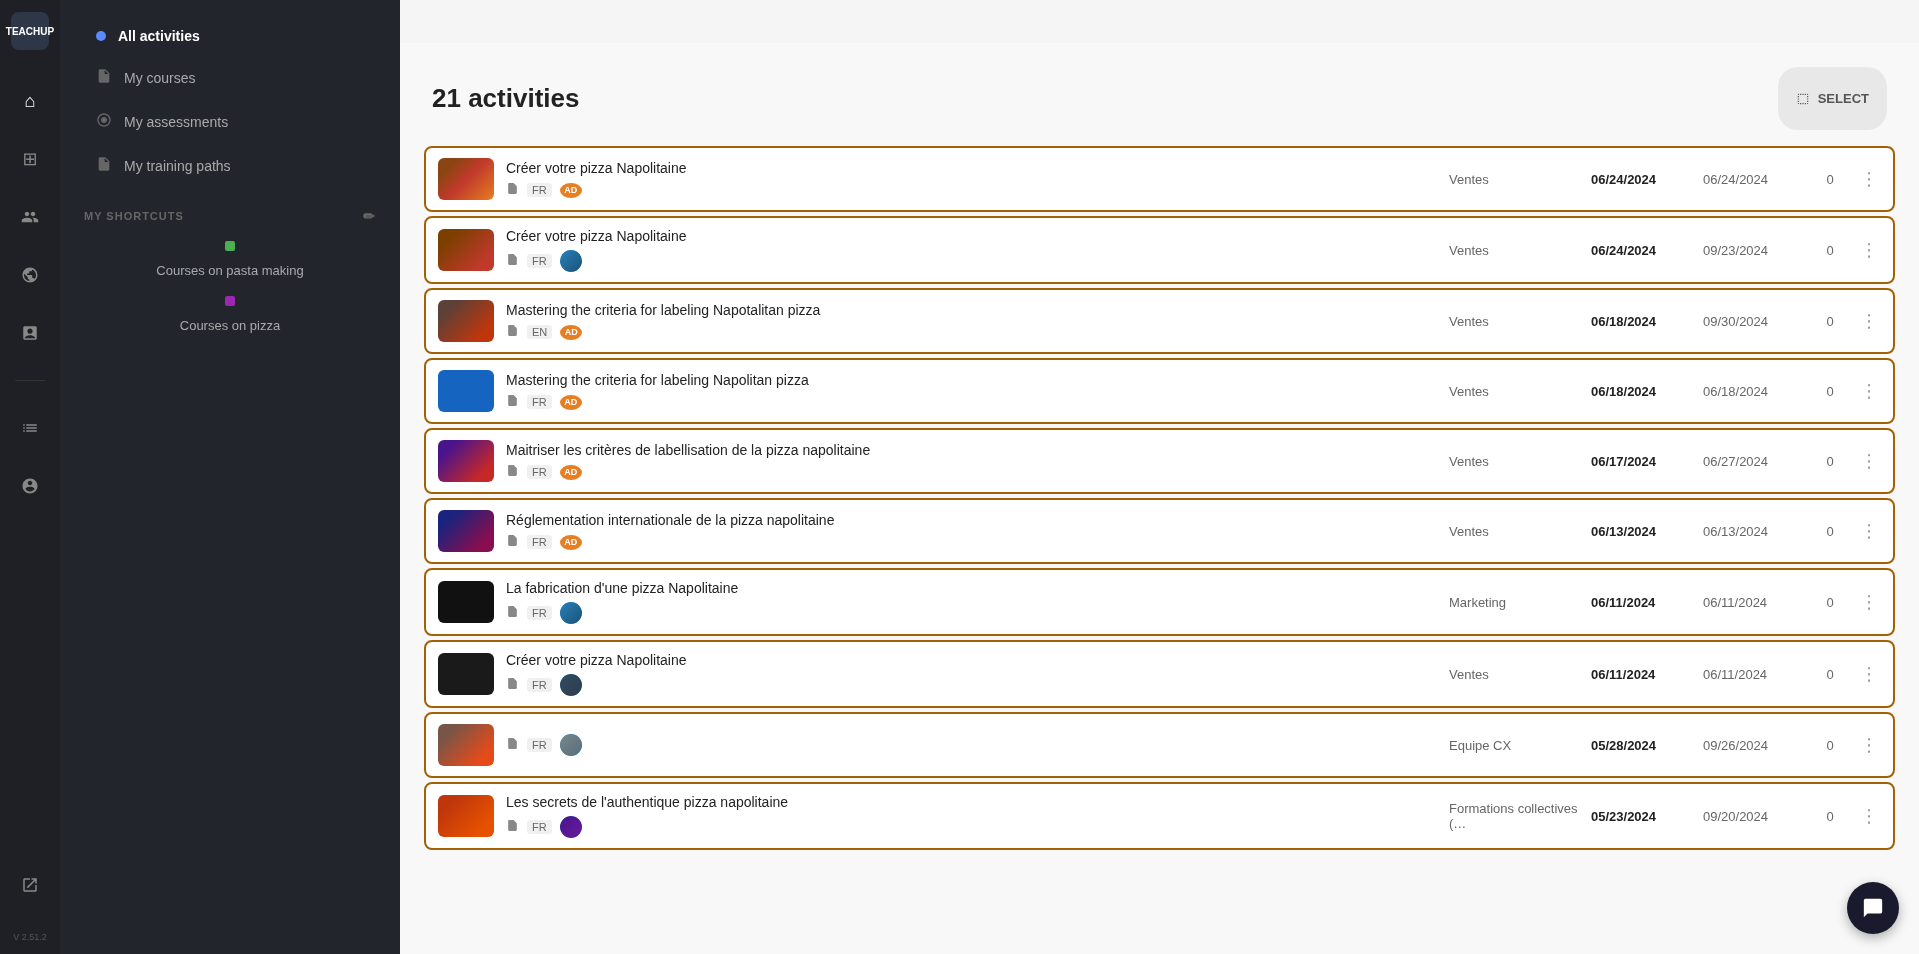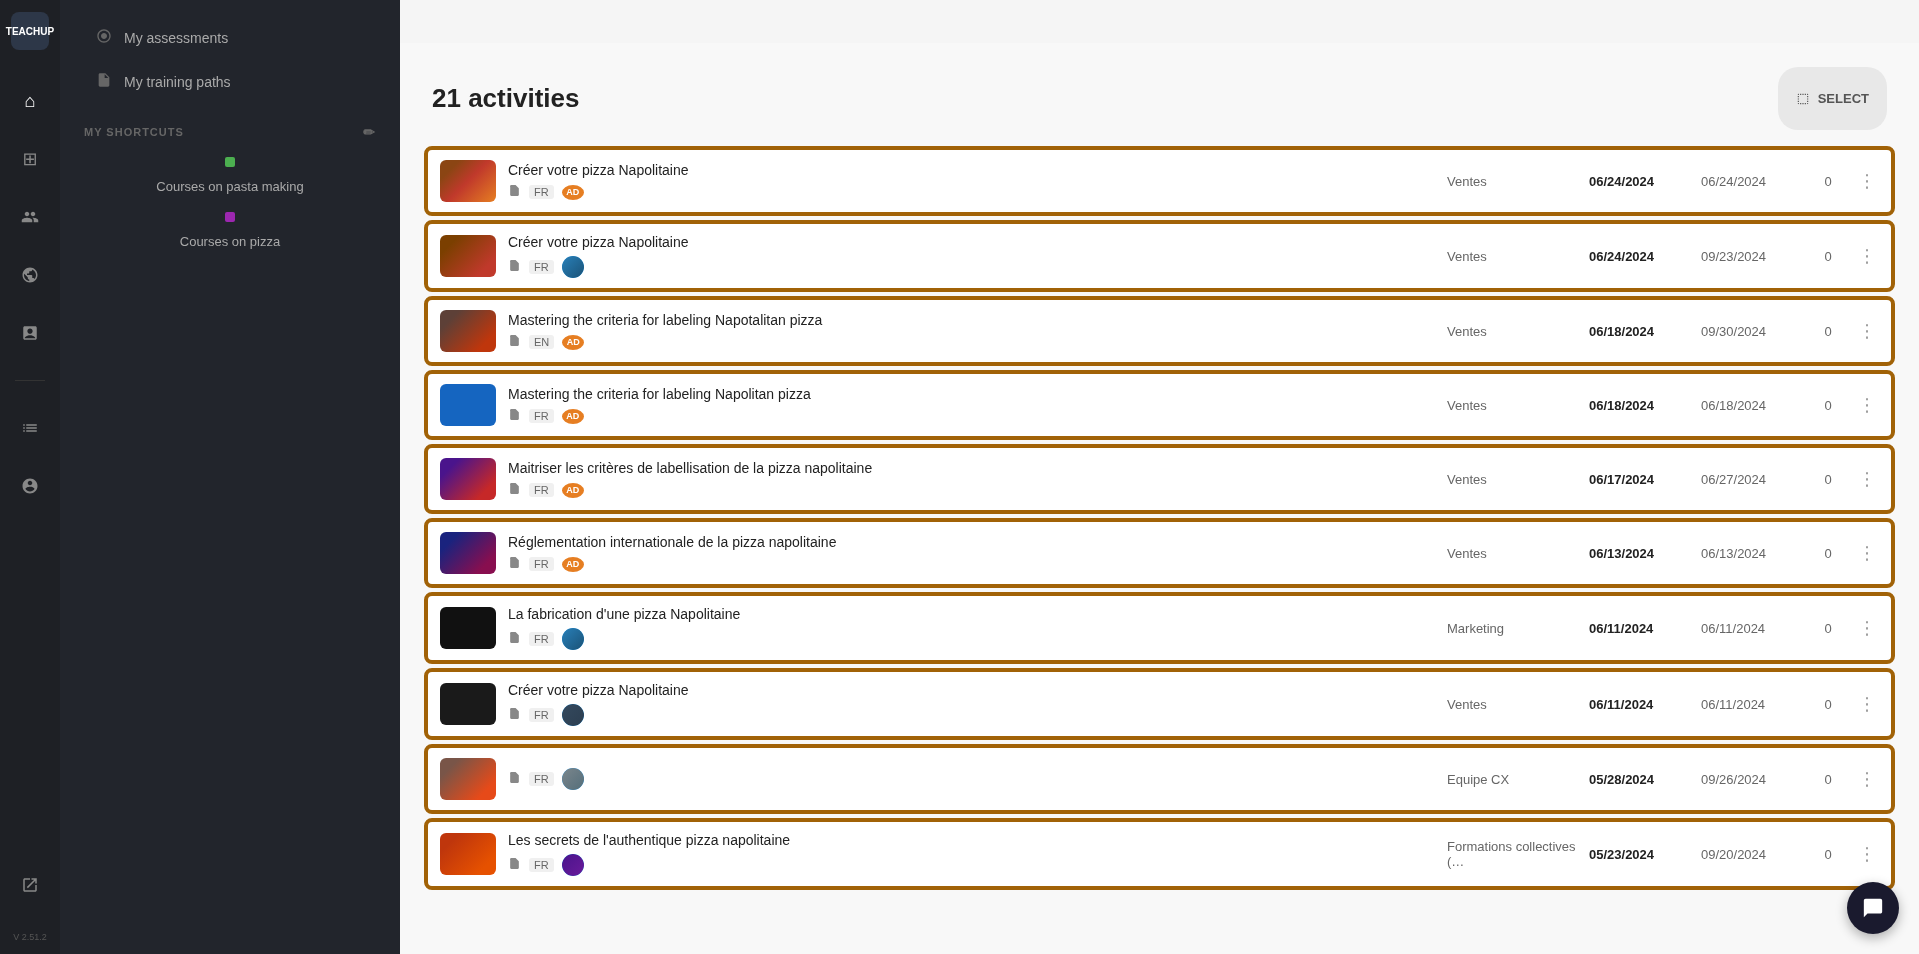--- a/index.html
+++ b/index.html
@@ -149,21 +149,21 @@
     }
     .table-row {
       display: flex;
       align-items: center;
       background: #fff;
       border-radius: 8px;
       margin-bottom: 4px;
       padding: 10px 12px;
       gap: 12px;
       cursor: pointer;
-      border: 4px solid #a16207;
+      border: 2px solid #a16207;
     }
     .row-thumb {
       width: 56px;
       height: 42px;
       border-radius: 6px;
       overflow: hidden;
       flex-shrink: 0;
       background: #333;
     }
     .thumb-dark { background: #1a1a1a; }
@@ -279,20 +279,32 @@
   <div class="rail-icon">
     <svg width="18" height="18" viewBox="0 0 24 24" fill="currentColor">
         <path d="M19 19H5V5h7V3H5c-1.11 0-2 .9-2 2v14c0 1.1.89 2 2 2h14c1.1 0 2-.9 2-2v-7h-2v7zM14 3v2h3.59l-9.83 9.83 1.41 1.41L19 6.41V10h2V3h-7z"></path>
       </svg>
   </div>
   <div class="version-text">V 2.51.2</div>
 </div>
 
 <div class="sidebar">
 
+  <div class="sidebar-nav-item active">
+    <div class="sidebar-nav-dot"></div>
+    <span>All activities</span>
+  </div>
+  <div class="sidebar-nav-item">
+    <span class="sidebar-nav-icon gray">
+      <svg width="16" height="16" viewBox="0 0 24 24" fill="currentColor">
+          <path d="M14 2H6c-1.1 0-2 .9-2 2v16c0 1.1.9 2 2 2h12c1.1 0 2-.9 2-2V8l-6-6zm-1 7V3.5L18.5 9H13z"></path>
+        </svg>
+    </span>
+    <span>My courses</span>
+  </div>
   <div class="sidebar-nav-item">
     <span class="sidebar-nav-icon gray">
       <svg width="16" height="16" viewBox="0 0 24 24" fill="currentColor">
           <path d="M12 2C6.48 2 2 6.48 2 12s4.48 10 10 10 10-4.48 10-10S17.52 2 12 2zm0 18c-4.42 0-8-3.58-8-8s3.58-8 8-8 8 3.58 8 8-3.58 8-8 8zm0-12.5c-2.49 0-4.5 2.01-4.5 4.5s2.01 4.5 4.5 4.5 4.5-2.01 4.5-4.5-2.01-4.5-4.5-4.5z"></path>
         </svg>
     </span>
     <span>My assessments</span>
   </div>
   <div class="sidebar-nav-item">
     <span class="sidebar-nav-icon gray">

